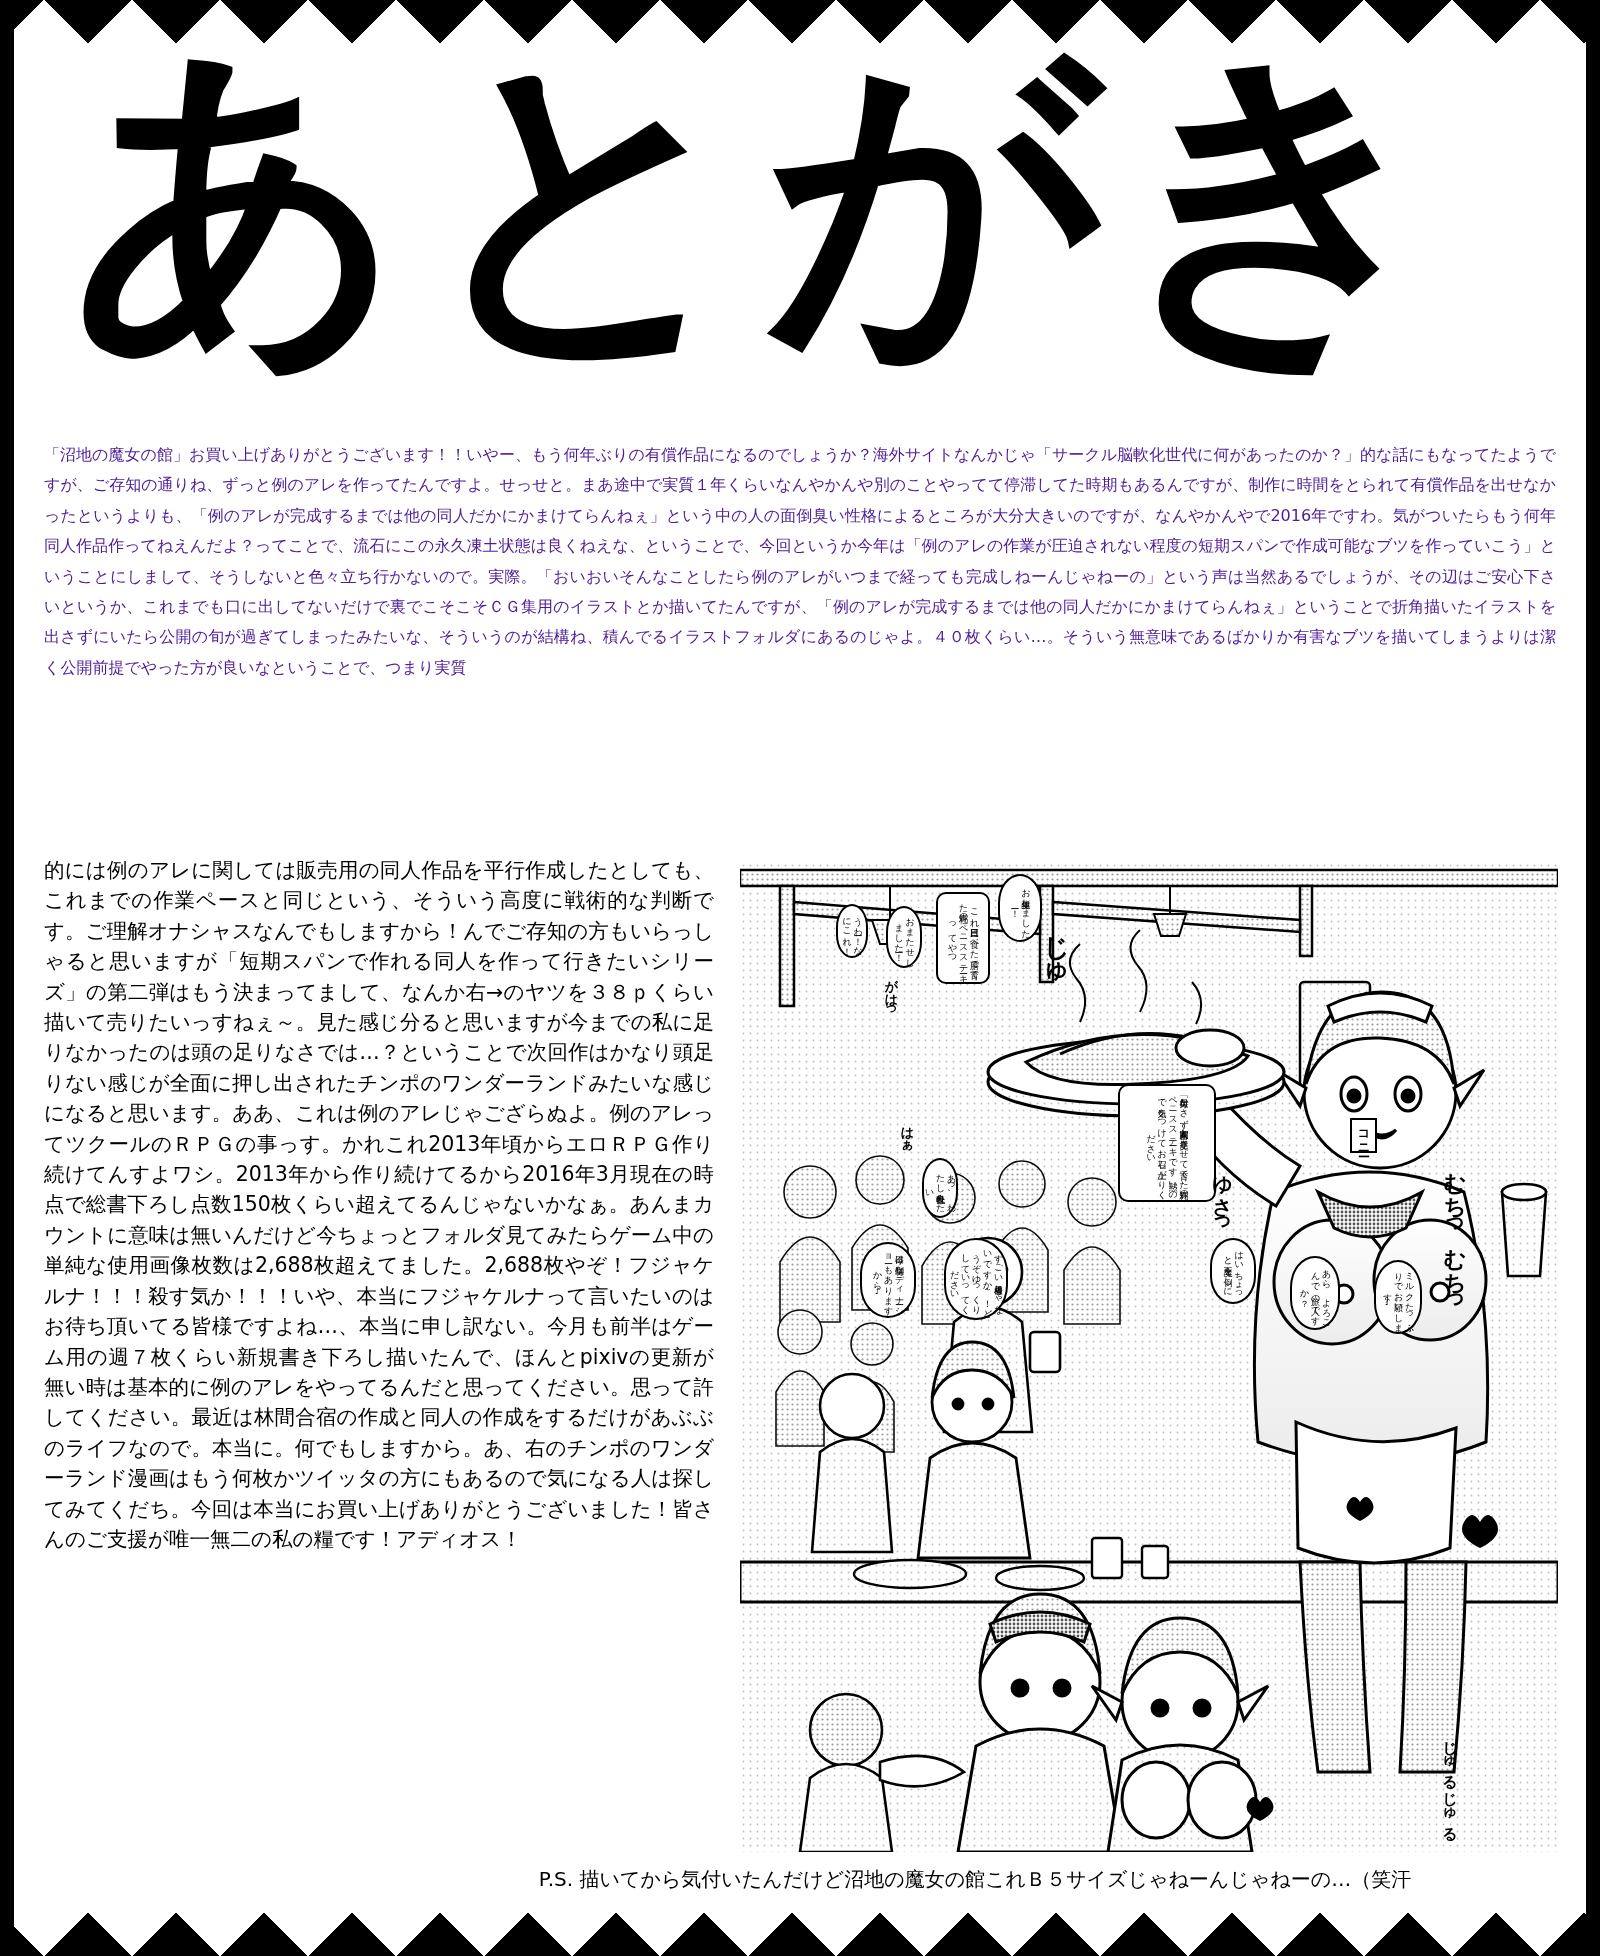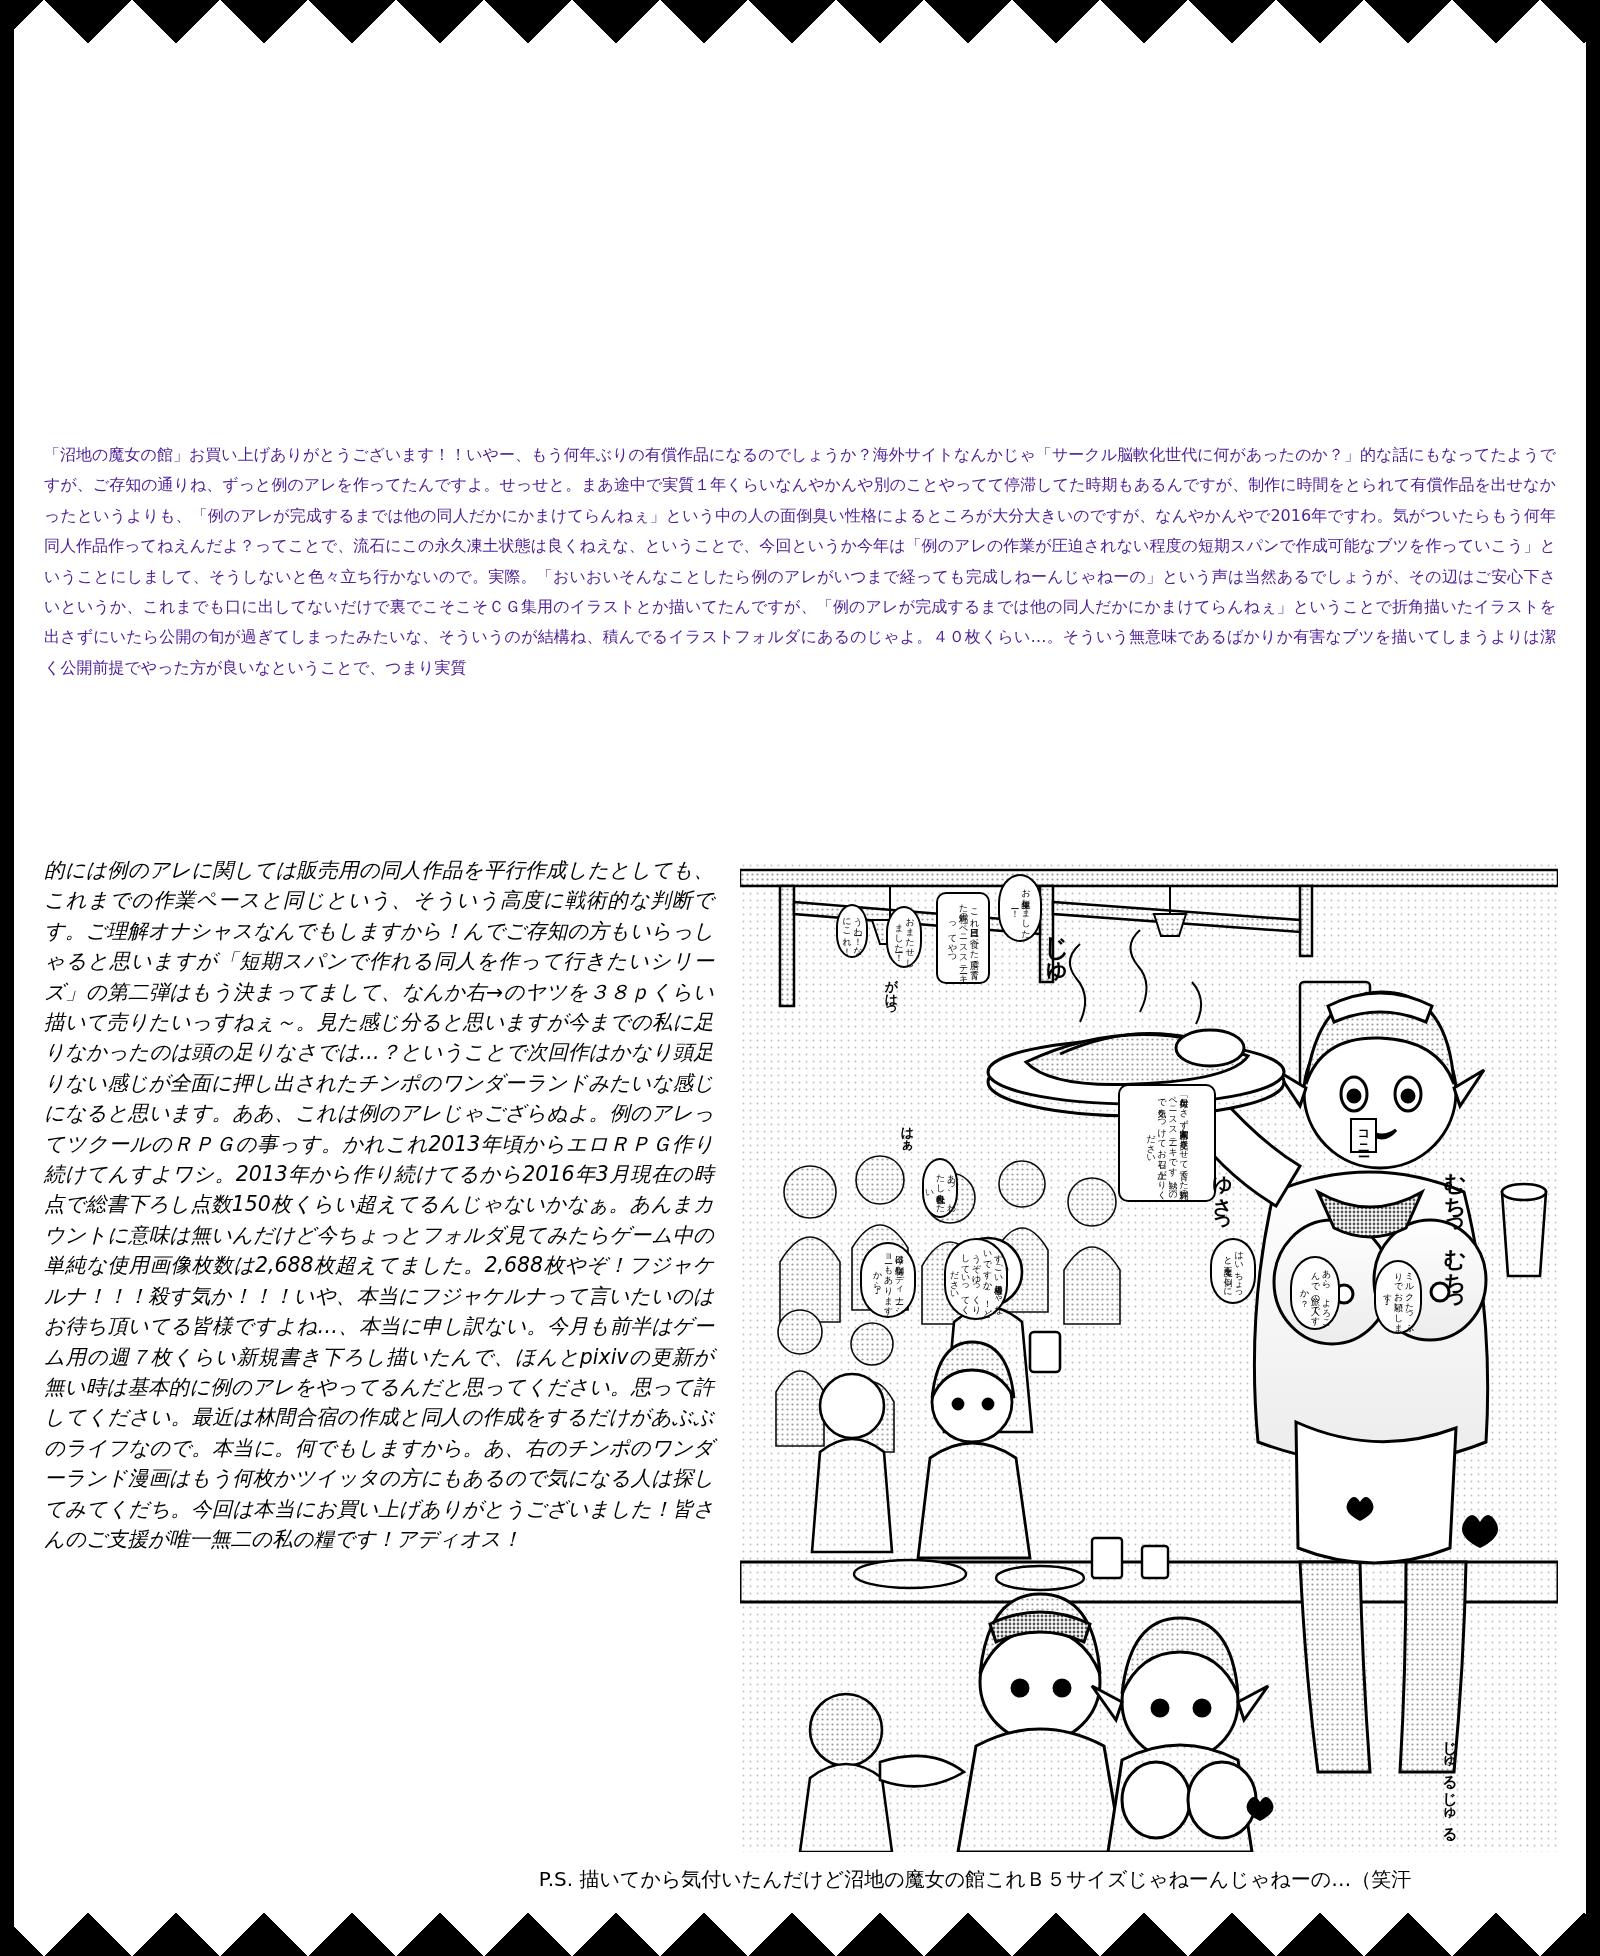--- a/index.html
+++ b/index.html
@@ -86,21 +86,20 @@
   .body-left {
     position: absolute;
     top: 855px;
     left: 44px;
     width: 670px;
     font-size: 20.5px;
     line-height: 30.4px;
     color: #000;
     text-align: justify;
     font-family: "DejaVu Sans", sans-serif;
-    font-style: italic;
   }
   .ps-line {
     position: absolute;
     left: 390px;
     top: 1866px;
     width: 1170px;
     font-size: 20px;
     color: #000;
     font-family: "DejaVu Sans", sans-serif;
     text-align: center;
@@ -150,20 +149,21 @@
 </head>
 <body>
 
 <div class="page">
 
   <div class="zigzag zigzag-top"></div>
   <div class="zigzag zigzag-bottom"></div>
   <div class="side-bar side-left"></div>
   <div class="side-bar side-right"></div>
 
+  <div class="title">あとがき</div>
 
   <div class="body-top">「沼地の魔女の館」お買い上げありがとうございます！！いやー、もう何年ぶりの有償作品になるのでしょうか？海外サイトなんかじゃ「サークル脳軟化世代に何があったのか？」的な話にもなってたようですが、ご存知の通りね、ずっと例のアレを作ってたんですよ。せっせと。まあ途中で実質１年くらいなんやかんや別のことやってて停滞してた時期もあるんですが、制作に時間をとられて有償作品を出せなかったというよりも、「例のアレが完成するまでは他の同人だかにかまけてらんねぇ」という中の人の面倒臭い性格によるところが大分大きいのですが、なんやかんやで2016年ですわ。気がついたらもう何年同人作品作ってねえんだよ？ってことで、流石にこの永久凍土状態は良くねえな、ということで、今回というか今年は「例のアレの作業が圧迫されない程度の短期スパンで作成可能なブツを作っていこう」ということにしまして、そうしないと色々立ち行かないので。実際。「おいおいそんなことしたら例のアレがいつまで経っても完成しねーんじゃねーの」という声は当然あるでしょうが、その辺はご安心下さいというか、これまでも口に出してないだけで裏でこそこそＣＧ集用のイラストとか描いてたんですが、「例のアレが完成するまでは他の同人だかにかまけてらんねぇ」ということで折角描いたイラストを出さずにいたら公開の旬が過ぎてしまったみたいな、そういうのが結構ね、積んでるイラストフォルダにあるのじゃよ。４０枚くらい…。そういう無意味であるばかりか有害なブツを描いてしまうよりは潔く公開前提でやった方が良いなということで、つまり実質</div>
 
   <div class="body-left">的には例のアレに関しては販売用の同人作品を平行作成したとしても、これまでの作業ペースと同じという、そういう高度に戦術的な判断です。ご理解オナシャスなんでもしますから！んでご存知の方もいらっしゃると思いますが「短期スパンで作れる同人を作って行きたいシリーズ」の第二弾はもう決まってまして、なんか右→のヤツを３８ｐくらい描いて売りたいっすねぇ～。見た感じ分ると思いますが今までの私に足りなかったのは頭の足りなさでは…？ということで次回作はかなり頭足りない感じが全面に押し出されたチンポのワンダーランドみたいな感じになると思います。ああ、これは例のアレじゃござらぬよ。例のアレってツクールのＲＰＧの事っす。かれこれ2013年頃からエロＲＰＧ作り続けてんすよワシ。2013年から作り続けてるから2016年3月現在の時点で総書下ろし点数150枚くらい超えてるんじゃないかなぁ。あんまカウントに意味は無いんだけど今ちょっとフォルダ見てみたらゲーム中の単純な使用画像枚数は2,688枚超えてました。2,688枚やぞ！フジャケルナ！！！殺す気か！！！いや、本当にフジャケルナって言いたいのはお待ち頂いてる皆様ですよね…、本当に申し訳ない。今月も前半はゲーム用の週７枚くらい新規書き下ろし描いたんで、ほんとpixivの更新が無い時は基本的に例のアレをやってるんだと思ってください。思って許してください。最近は林間合宿の作成と同人の作成をするだけがあぶぶのライフなので。本当に。何でもしますから。あ、右のチンポのワンダーランド漫画はもう何枚かツイッタの方にもあるので気になる人は探してみてくだち。今回は本当にお買い上げありがとうございました！皆さんのご支援が唯一無二の私の糧です！アディオス！</div>
 
   <div class="art-panel">
     <svg class="art-svg" viewBox="0 0 818 990" xmlns="http://www.w3.org/2000/svg">
       <defs>
         <pattern id="halftone" width="5" height="5" patternUnits="userSpaceOnUse">
           <rect width="5" height="5" fill="#ffffff"></rect>

